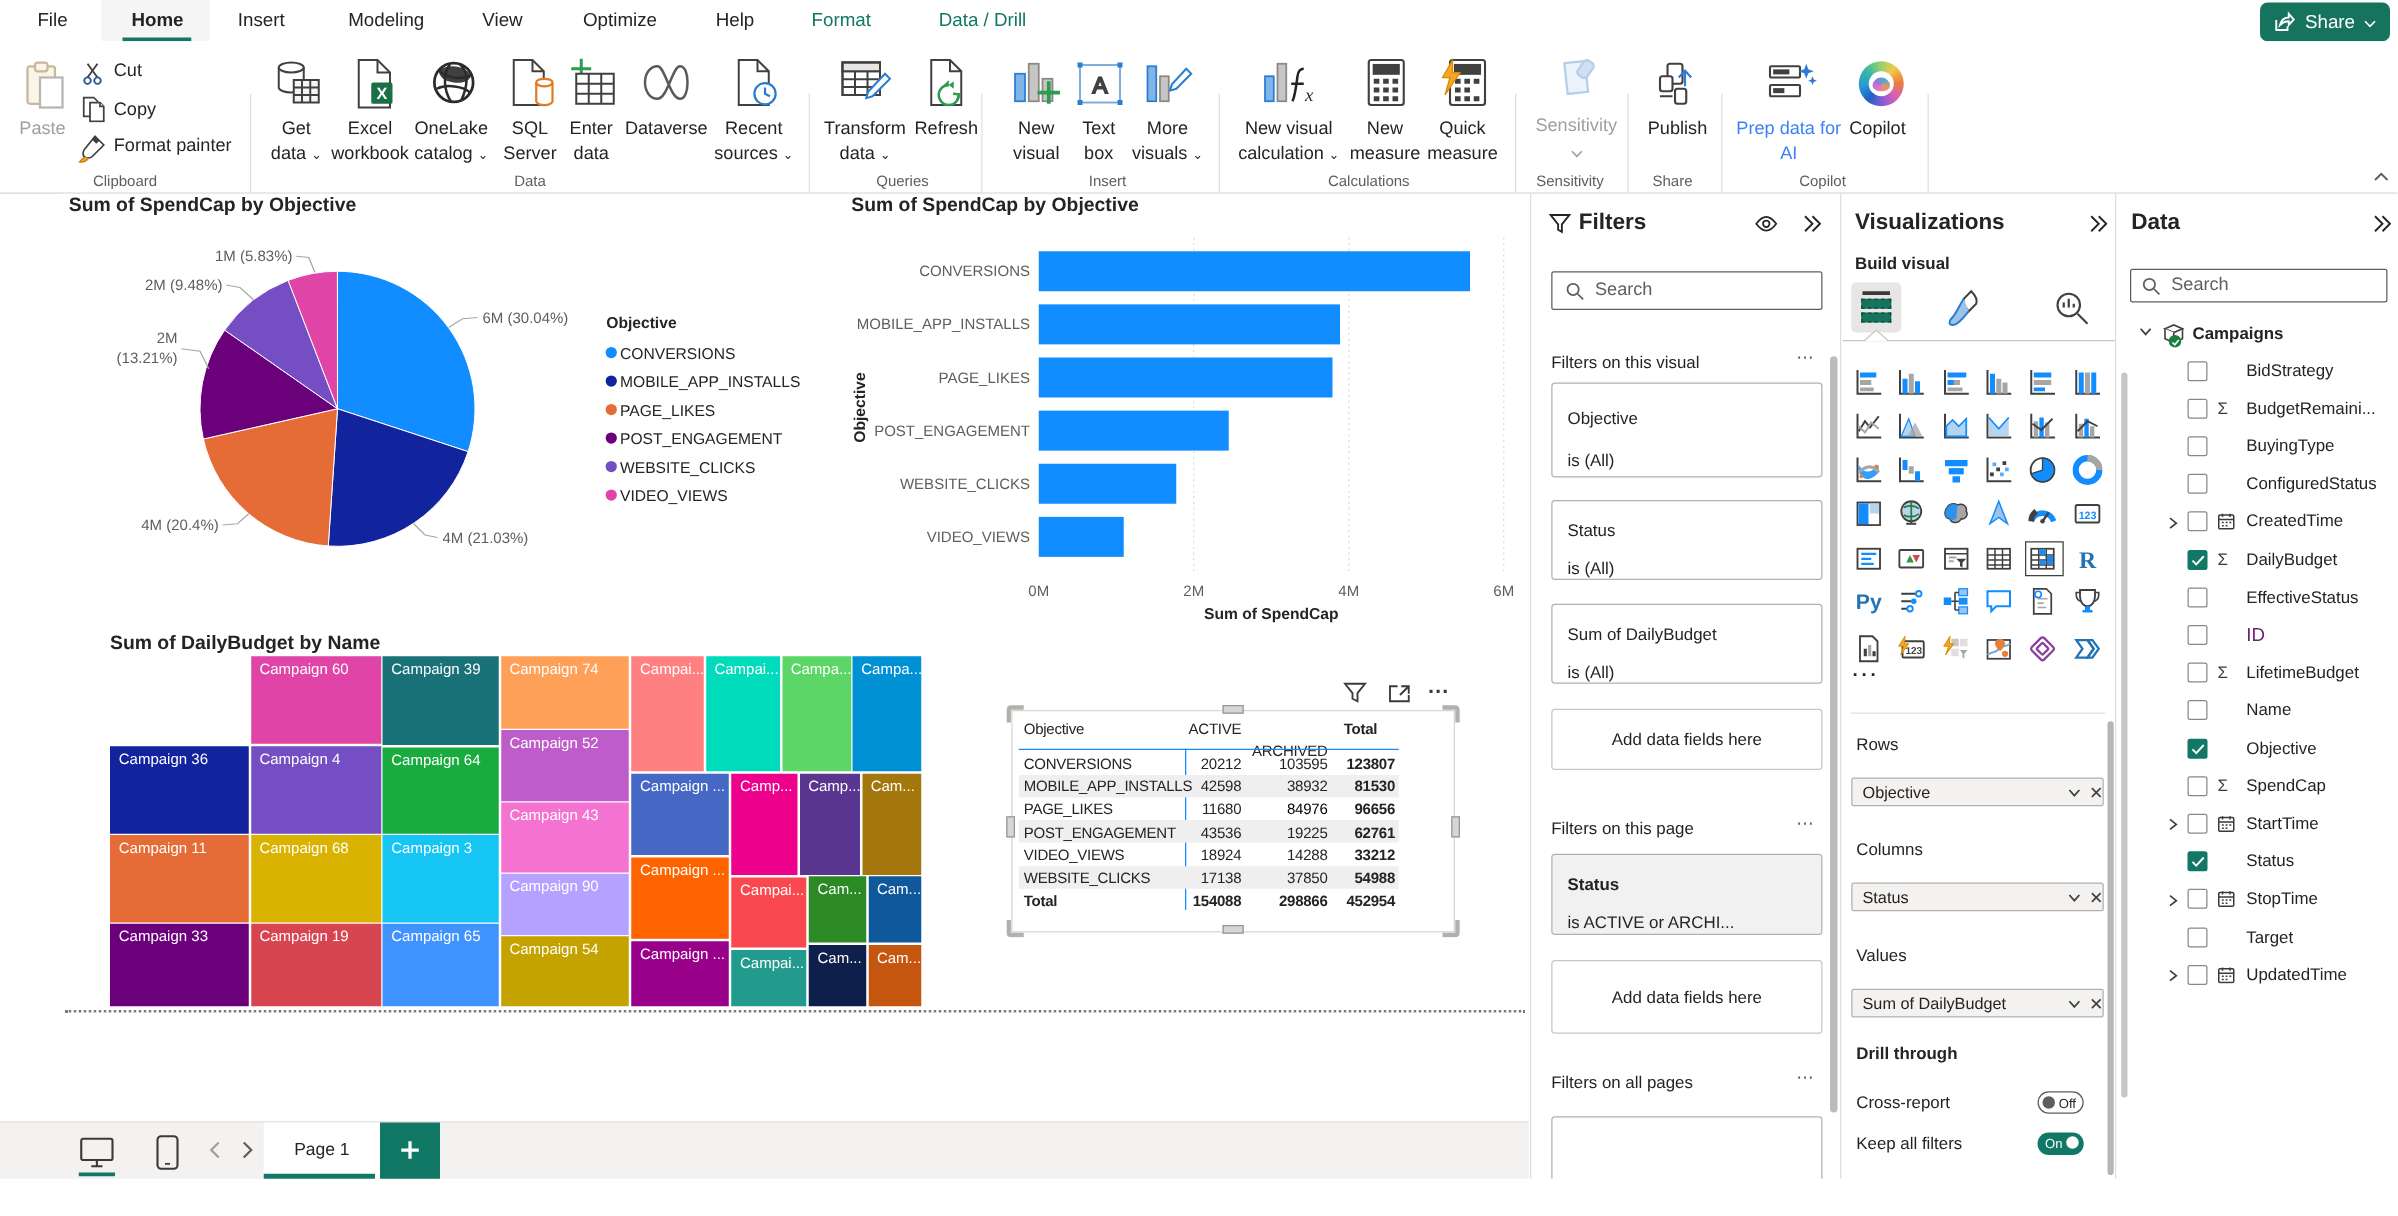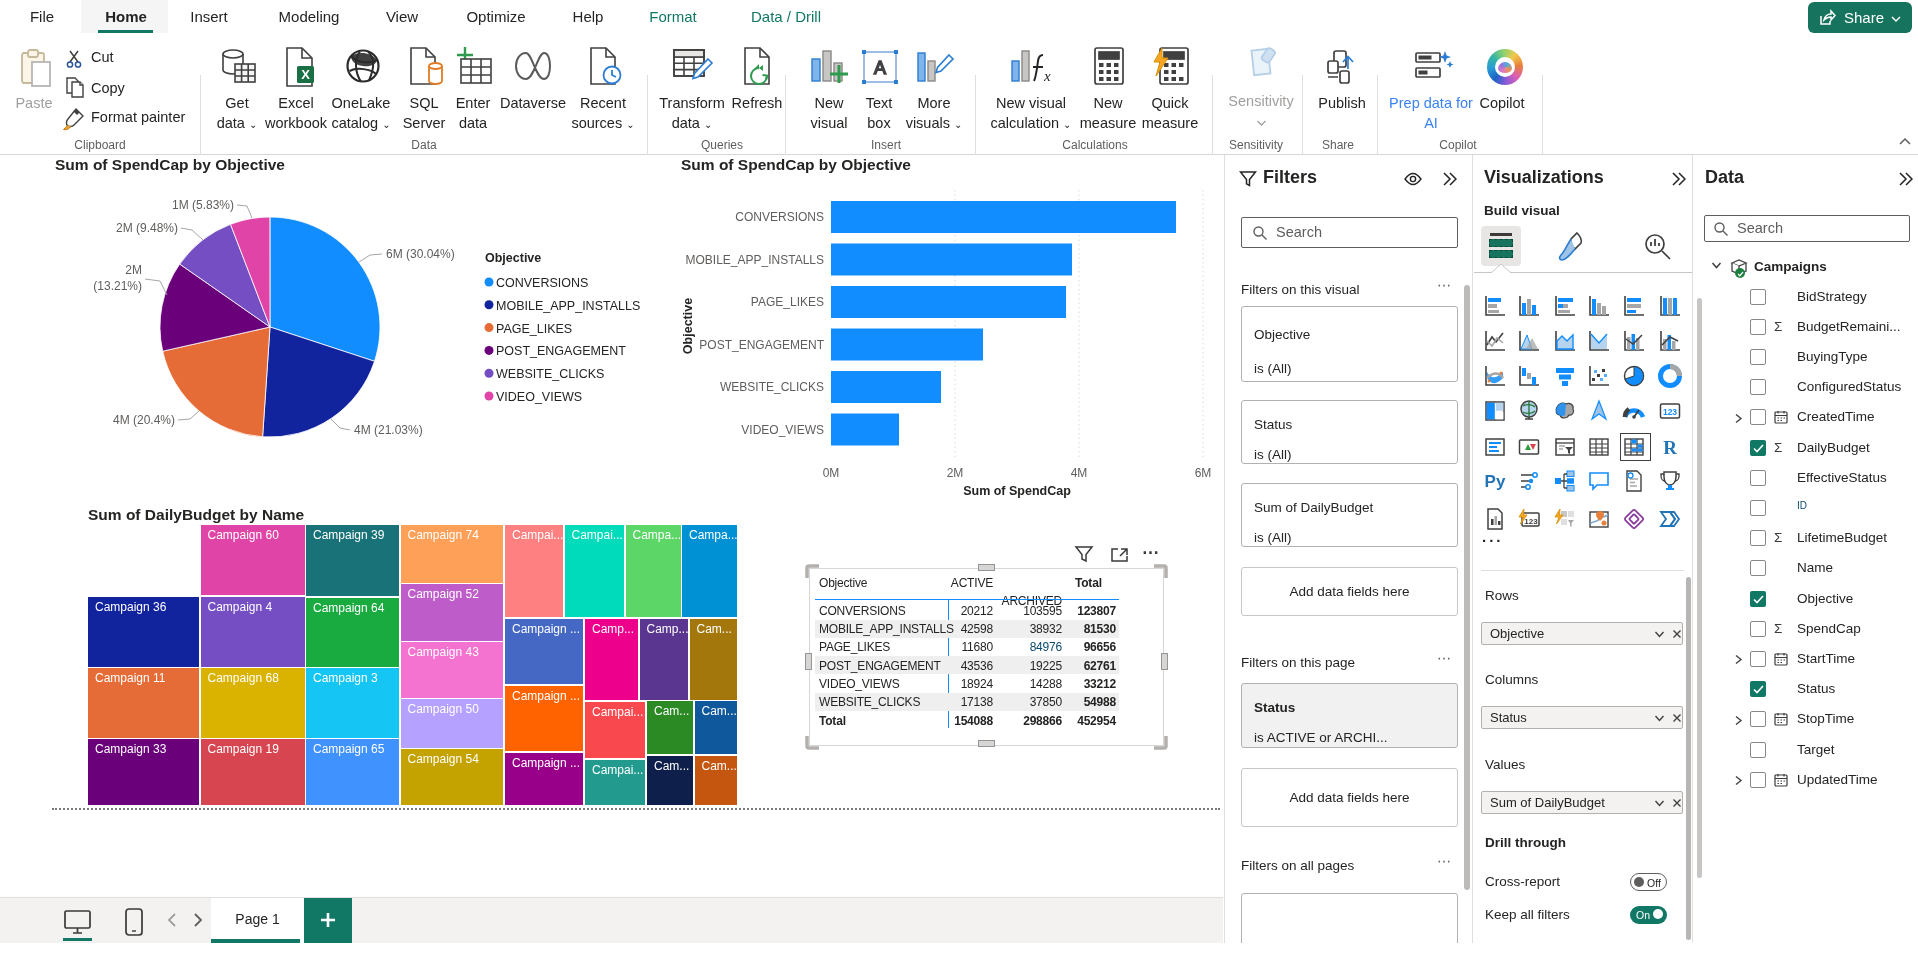--- a/index.html
+++ b/index.html
@@ -335,21 +335,21 @@
 <div class="abs" style="left:352.5px;top:370px;width:102.5px;height:58px;background:#FFA058;overflow:hidden">
         <span style="position:absolute;left:7px;top:3px;font-size:12px;color:#fff;white-space:nowrap">Campaign 74</span>
       </div>
 <div class="abs" style="left:352.5px;top:429px;width:102.5px;height:57px;background:#BE5DC9;overflow:hidden">
         <span style="position:absolute;left:7px;top:3px;font-size:12px;color:#fff;white-space:nowrap">Campaign 52</span>
       </div>
 <div class="abs" style="left:352.5px;top:487px;width:102.5px;height:56px;background:#F472D0;overflow:hidden">
         <span style="position:absolute;left:7px;top:3px;font-size:12px;color:#fff;white-space:nowrap">Campaign 43</span>
       </div>
 <div class="abs" style="left:352.5px;top:544px;width:102.5px;height:49px;background:#B5A1FF;overflow:hidden">
-        <span style="position:absolute;left:7px;top:3px;font-size:12px;color:#fff;white-space:nowrap">Campaign 50</span>
+        <span style="position:absolute;left:7px;top:3px;font-size:12px;color:#fff;white-space:nowrap">Campaign 90</span>
       </div>
 <div class="abs" style="left:352.5px;top:594px;width:102.5px;height:56px;background:#C4A200;overflow:hidden">
         <span style="position:absolute;left:7px;top:3px;font-size:12px;color:#fff;white-space:nowrap">Campaign 54</span>
       </div>
 <div class="abs" style="left:457px;top:370px;width:58px;height:92px;background:#FF8080;overflow:hidden">
         <span style="position:absolute;left:7px;top:3px;font-size:12px;color:#fff;white-space:nowrap">Campai...</span>
       </div>
 <div class="abs" style="left:516.5px;top:370px;width:59px;height:92px;background:#00DBBC;overflow:hidden">
         <span style="position:absolute;left:7px;top:3px;font-size:12px;color:#fff;white-space:nowrap">Campai...</span>
       </div>
@@ -430,21 +430,21 @@
 <div class="abs" style="left:875px;top:449.0px;width:70px;text-align:right;font-size:12px;letter-spacing:-0.2px;color:#252423">20212</div>
 <div class="abs" style="left:944px;top:449.0px;width:70px;text-align:right;font-size:12px;letter-spacing:-0.2px;color:#252423">103595</div>
 <div class="abs" style="left:988px;top:449.0px;width:80px;text-align:right;font-size:12px;letter-spacing:-0.2px;font-weight:700;color:#252423">123807</div>
 <div class="abs" style="left:766.7px;top:464.7px;width:304px;height:18.2px;background:#efefef"></div>
 <div class="abs" style="left:771px;top:467.2px;font-size:12px;letter-spacing:-0.2px;color:#252423">MOBILE_APP_INSTALLS</div>
 <div class="abs" style="left:875px;top:467.2px;width:70px;text-align:right;font-size:12px;letter-spacing:-0.2px;color:#252423">42598</div>
 <div class="abs" style="left:944px;top:467.2px;width:70px;text-align:right;font-size:12px;letter-spacing:-0.2px;color:#252423">38932</div>
 <div class="abs" style="left:988px;top:467.2px;width:80px;text-align:right;font-size:12px;letter-spacing:-0.2px;font-weight:700;color:#252423">81530</div>
 <div class="abs" style="left:771px;top:485.4px;font-size:12px;letter-spacing:-0.2px;color:#252423">PAGE_LIKES</div>
 <div class="abs" style="left:875px;top:485.4px;width:70px;text-align:right;font-size:12px;letter-spacing:-0.2px;color:#252423">11680</div>
-<div class="abs" style="left:944px;top:485.4px;width:70px;text-align:right;font-size:12px;letter-spacing:-0.2px;color:#0c4a6e">84976</div>
+<div class="abs" style="left:944px;top:485.4px;width:70px;text-align:right;font-size:12px;letter-spacing:-0.2px;color:#000000">84976</div>
 <div class="abs" style="left:988px;top:485.4px;width:80px;text-align:right;font-size:12px;letter-spacing:-0.2px;font-weight:700;color:#252423">96656</div>
 <div class="abs" style="left:766.7px;top:501.09999999999997px;width:304px;height:18.2px;background:#efefef"></div>
 <div class="abs" style="left:771px;top:503.59999999999997px;font-size:12px;letter-spacing:-0.2px;color:#252423">POST_ENGAGEMENT</div>
 <div class="abs" style="left:875px;top:503.59999999999997px;width:70px;text-align:right;font-size:12px;letter-spacing:-0.2px;color:#252423">43536</div>
 <div class="abs" style="left:944px;top:503.59999999999997px;width:70px;text-align:right;font-size:12px;letter-spacing:-0.2px;color:#252423">19225</div>
 <div class="abs" style="left:988px;top:503.59999999999997px;width:80px;text-align:right;font-size:12px;letter-spacing:-0.2px;font-weight:700;color:#252423">62761</div>
 <div class="abs" style="left:771px;top:521.8px;font-size:12px;letter-spacing:-0.2px;color:#252423">VIDEO_VIEWS</div>
 <div class="abs" style="left:875px;top:521.8px;width:70px;text-align:right;font-size:12px;letter-spacing:-0.2px;color:#252423">18924</div>
 <div class="abs" style="left:944px;top:521.8px;width:70px;text-align:right;font-size:12px;letter-spacing:-0.2px;color:#252423">14288</div>
 <div class="abs" style="left:988px;top:521.8px;width:80px;text-align:right;font-size:12px;letter-spacing:-0.2px;font-weight:700;color:#252423">33212</div>
@@ -856,21 +856,21 @@
 <div class="abs" style="left:56px;top:284.49999999999994px;width:16px;height:16px;background:#117865;border-radius:2px">
         <svg style="position:absolute;left:2.5px;top:4px" width="11" height="9" viewBox="0 0 11 9" fill="none" stroke="#fff" stroke-width="1.6">
           <path d="M1 4.5 L4 7.5 L10 1"></path>
         </svg>
       </div>
 <div class="abs" style="left:80px;top:284.49999999999994px;font-size:13.5px;color:#3b3a39">Σ</div>
 <div class="abs" style="left:103px;top:284.49999999999994px;font-size:13.5px;color:#252423;white-space:nowrap">DailyBudget</div>
 <div class="abs" style="left:56px;top:314.69999999999993px;width:16px;height:16px;border:1px solid #8a8886;border-radius:2px;background:#fff"></div>
 <div class="abs" style="left:103px;top:314.69999999999993px;font-size:13.5px;color:#252423;white-space:nowrap">EffectiveStatus</div>
 <div class="abs" style="left:56px;top:344.8999999999999px;width:16px;height:16px;border:1px solid #8a8886;border-radius:2px;background:#fff"></div>
-<div class="abs" style="left:103px;top:344.8999999999999px;font-size:10px;color:#0c4a6e;white-space:nowrap">ID</div>
+<div class="abs" style="left:103px;top:344.8999999999999px;font-size:15px;color:#701a75;white-space:nowrap">ID</div>
 <div class="abs" style="left:56px;top:375.0999999999999px;width:16px;height:16px;border:1px solid #8a8886;border-radius:2px;background:#fff"></div>
 <div class="abs" style="left:80px;top:375.0999999999999px;font-size:13.5px;color:#3b3a39">Σ</div>
 <div class="abs" style="left:103px;top:375.0999999999999px;font-size:13.5px;color:#252423;white-space:nowrap">LifetimeBudget</div>
 <div class="abs" style="left:56px;top:405.29999999999995px;width:16px;height:16px;border:1px solid #8a8886;border-radius:2px;background:#fff"></div>
 <div class="abs" style="left:103px;top:405.29999999999995px;font-size:13.5px;color:#252423;white-space:nowrap">Name</div>
 <div class="abs" style="left:56px;top:435.5px;width:16px;height:16px;background:#117865;border-radius:2px">
         <svg style="position:absolute;left:2.5px;top:4px" width="11" height="9" viewBox="0 0 11 9" fill="none" stroke="#fff" stroke-width="1.6">
           <path d="M1 4.5 L4 7.5 L10 1"></path>
         </svg>
       </div>

